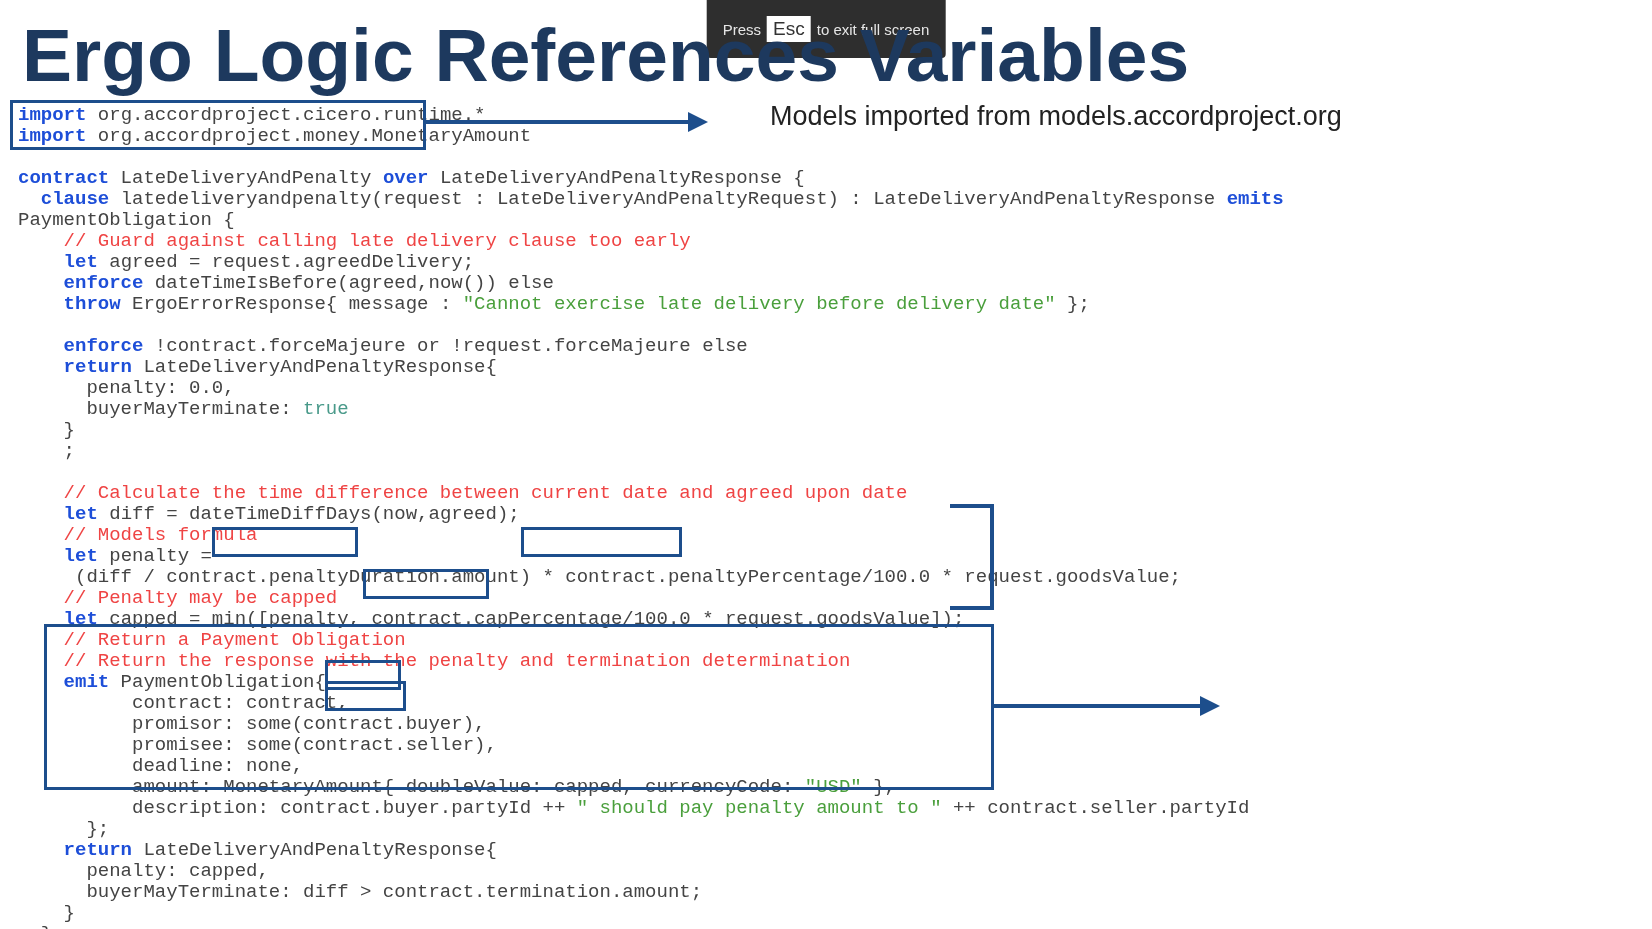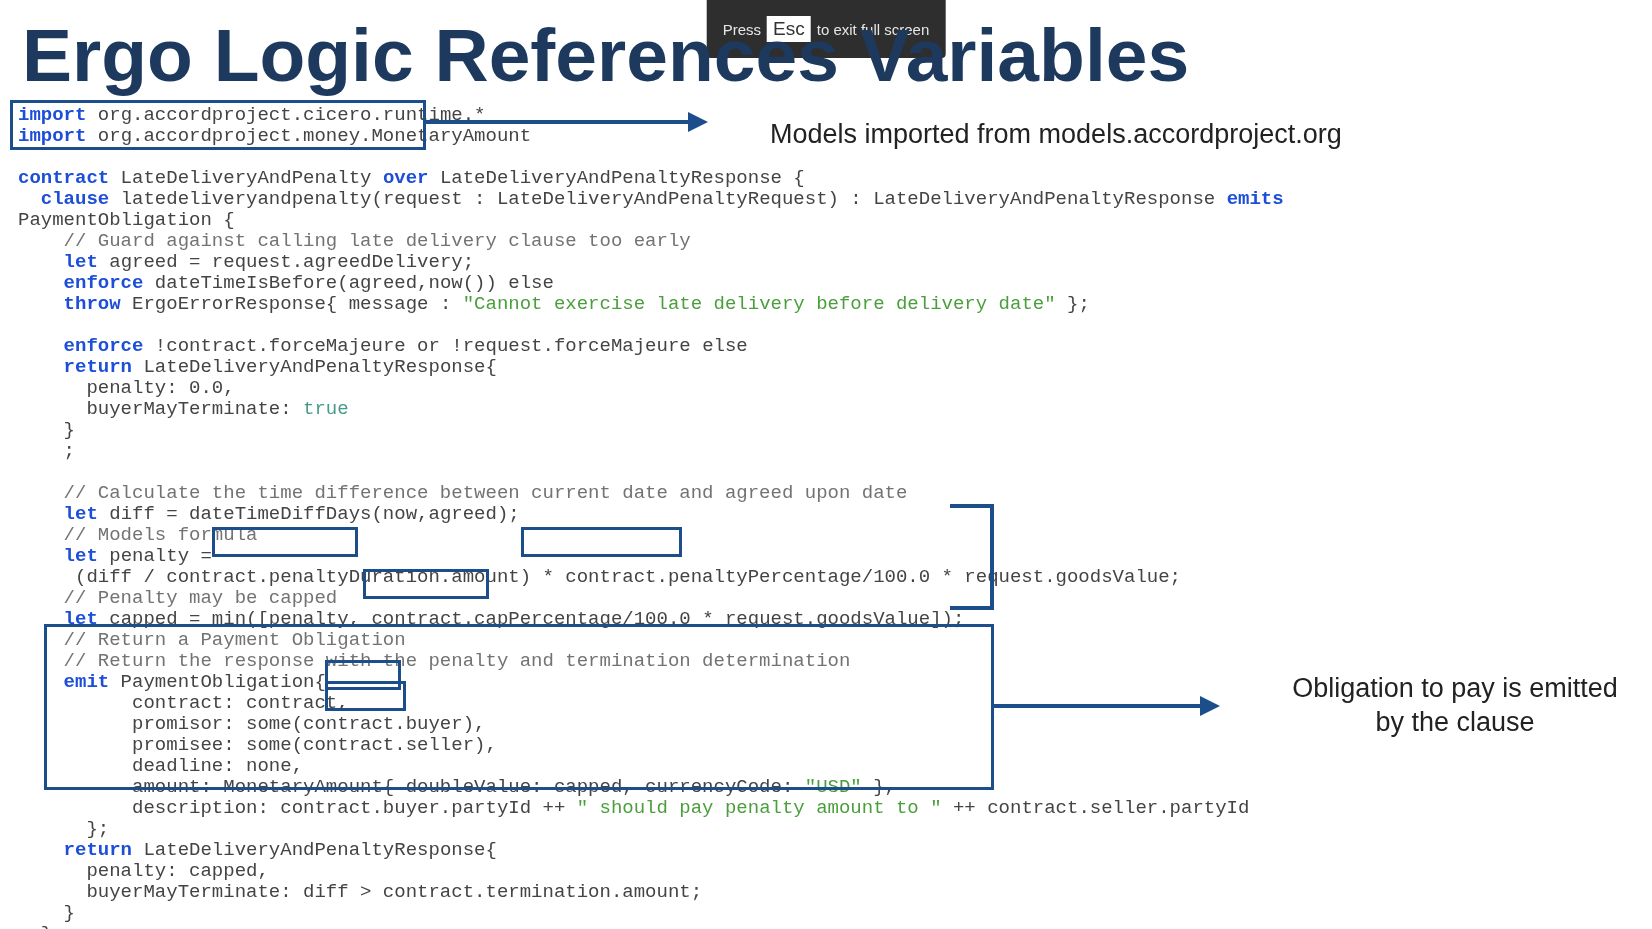--- a/index.html
+++ b/index.html
@@ -2,21 +2,21 @@
 <html><head>
 <meta charset="utf-8">
 <style>
   html,body{margin:0;padding:0;background:#fff;font-family:Arial,Helvetica,sans-serif;}
   .slide{position:relative;width:1652px;height:929px;}
   .fs-hint{position:absolute;top:0;left:50%;transform:translateX(-50%);background:#2e2e2e;color:#e6e6e6;padding:16px 16px;font-size:15px;border-radius:0 0 4px 4px;display:flex;align-items:center;gap:6px;}
   .fs-hint .key{background:#ffffff;color:#333;padding:2px 6px;border-radius:0;font-size:19px;}
   h1.title{position:absolute;top:0;left:10px;margin:12px;font-size:75px;font-weight:800;color:#1d395e;font-family:Arial,Helvetica,sans-serif;}
   .code{position:absolute;top:105px;left:18px;font-family:"Courier New",monospace;font-size:19px;line-height:21px;white-space:pre;color:#444;}
   .kw{color:#1d4ed8;font-weight:bold;}
-  .cm{color:#737373;}
+  .cm{color:#ef4444;}
   .st{color:#4a9f3c;}
   .lit{color:#499a8a;}
   .box{position:absolute;border:3px solid #1d4e8c;}
   .bracket{position:absolute;border-top:4px solid #1d4e8c;border-right:4px solid #1d4e8c;border-bottom:4px solid #1d4e8c;}
   .anno{position:absolute;font-size:27px;color:#222;line-height:1.25;}
   .arrow-line{position:absolute;height:4px;background:#1d4e8c;}
   .arrow-head{position:absolute;width:0;height:0;border-top:10px solid transparent;border-bottom:10px solid transparent;border-left:20px solid #1d4e8c;}
 </style>
 </head>
 <body>
@@ -82,16 +82,15 @@
   <div class="box" style="top:681px;left:325px;width:75px;height:24px;"></div>
 
   <div class="bracket" style="top:504px;left:950px;width:40px;height:98px;"></div>
 
   <div class="arrow-line" style="top:120px;left:425px;width:265px;"></div>
   <div class="arrow-head" style="top:112px;left:688px;"></div>
 
   <div class="arrow-line" style="top:704px;left:992px;width:210px;"></div>
   <div class="arrow-head" style="top:696px;left:1200px;"></div>
 
-  <div class="anno" style="top:118px;left:770px;">Models imported from models.accordproject.org</div>
-  <div class="anno" style="top:672px;left:1285px;width:340px;text-align:center;">Obligation to pay is emitted by the clause</div>
+  <div class="anno" style="top:100px;left:770px;">Models imported from models.accordproject.org</div>
 
 </div>
 
 </body></html>

